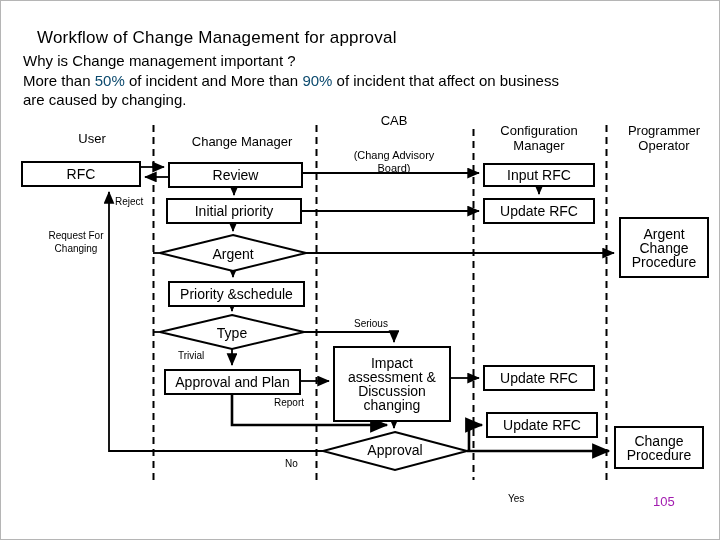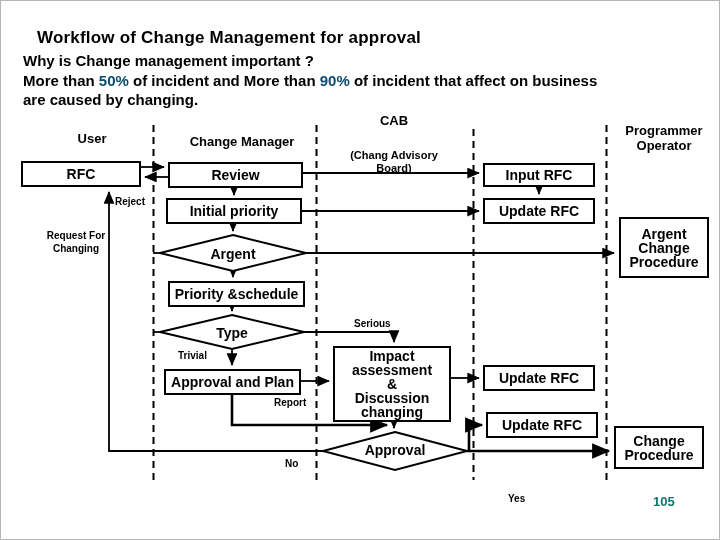--- a/index.html
+++ b/index.html
@@ -1,34 +1,34 @@
 <!DOCTYPE html>
 <html><head>
 <meta charset="utf-8">
 <style>
   html,body{margin:0;padding:0;background:#fff;}
   .stage{
     position:relative;width:720px;height:540px;background:#fff;
     font-family:"Liberation Sans",sans-serif;color:#000;overflow:hidden;
-    box-sizing:border-box;border:1px solid #b5b5b5;font-weight:bold;
+    box-sizing:border-box;border:1px solid #b5b5b5;
   }
   .abs{position:absolute;}
   .title{font-size:17px;letter-spacing:0.2px;}
   .intro{font-size:15px;line-height:19.5px;white-space:nowrap;}
   .hl{color:#0c4a6e;}
   .lane-header{font-size:13px;line-height:15px;text-align:center;z-index:3;}
   .lane-sub{font-size:11px;line-height:13px;text-align:center;z-index:3;margin-top:20px;}
   .node{
     box-sizing:border-box;border:2px solid #000;background:#fff;
     display:flex;align-items:center;justify-content:center;text-align:center;
     font-size:14px;line-height:14px;z-index:2;
   }
   .dlabel{font-size:14px;text-align:center;z-index:3;}
   .elabel{font-size:10px;line-height:13px;z-index:3;}
-  .pageno{font-size:13px;color:#0f766e;z-index:3;}
+  .pageno{font-size:13px;color:#a21caf;z-index:3;}
   svg.wires{position:absolute;left:0;top:0;z-index:1;}
 </style>
 </head>
 <body>
 
 <div class="stage">
 
   <div class="abs title" style="left:36px;top:27px;">Workflow of Change Management for approval</div>
   <div class="abs intro" style="left:22px;top:50px;">
     <div>Why is Change management important ?</div>
@@ -72,20 +72,21 @@
 
     <polygon points="232,234 305,252 232,270 159,252" fill="#fff" stroke="#000" stroke-width="2"></polygon>
     <polygon points="231,314 303,331 231,348 159,331" fill="#fff" stroke="#000" stroke-width="2"></polygon>
     <polygon points="394,431 466,450 394,469 322,450" fill="#fff" stroke="#000" stroke-width="2"></polygon>
   </svg>
 
   <div class="abs lane-header" style="left:51px;top:130px;width:80px;">User</div>
   <div class="abs lane-header" style="left:171px;top:133px;width:140px;">Change Manager</div>
   <div class="abs lane-header" style="left:343px;top:112px;width:100px;">CAB</div>
   <div class="abs lane-sub" style="left:343px;top:128px;width:100px;">(Chang Advisory Board)</div>
+  <div class="abs lane-header" style="left:478px;top:122px;width:120px;">Configuration Manager</div>
   <div class="abs lane-header" style="left:607px;top:122px;width:112px;">Programmer Operator</div>
 
   <div class="abs node" style="left:20px;top:160px;width:120px;height:26px;">RFC</div>
   <div class="abs node" style="left:167px;top:161px;width:135px;height:26px;">Review</div>
   <div class="abs node" style="left:482px;top:162px;width:112px;height:24px;">Input RFC</div>
   <div class="abs node" style="left:165px;top:197px;width:136px;height:26px;">Initial priority</div>
   <div class="abs node" style="left:482px;top:197px;width:112px;height:26px;">Update RFC</div>
   <div class="abs node" style="left:167px;top:280px;width:137px;height:26px;">Priority &amp;schedule</div>
   <div class="abs node" style="left:618px;top:216px;width:90px;height:61px;padding:0 10px;">Argent Change Procedure</div>
   <div class="abs node" style="left:163px;top:368px;width:137px;height:26px;">Approval and Plan</div>

